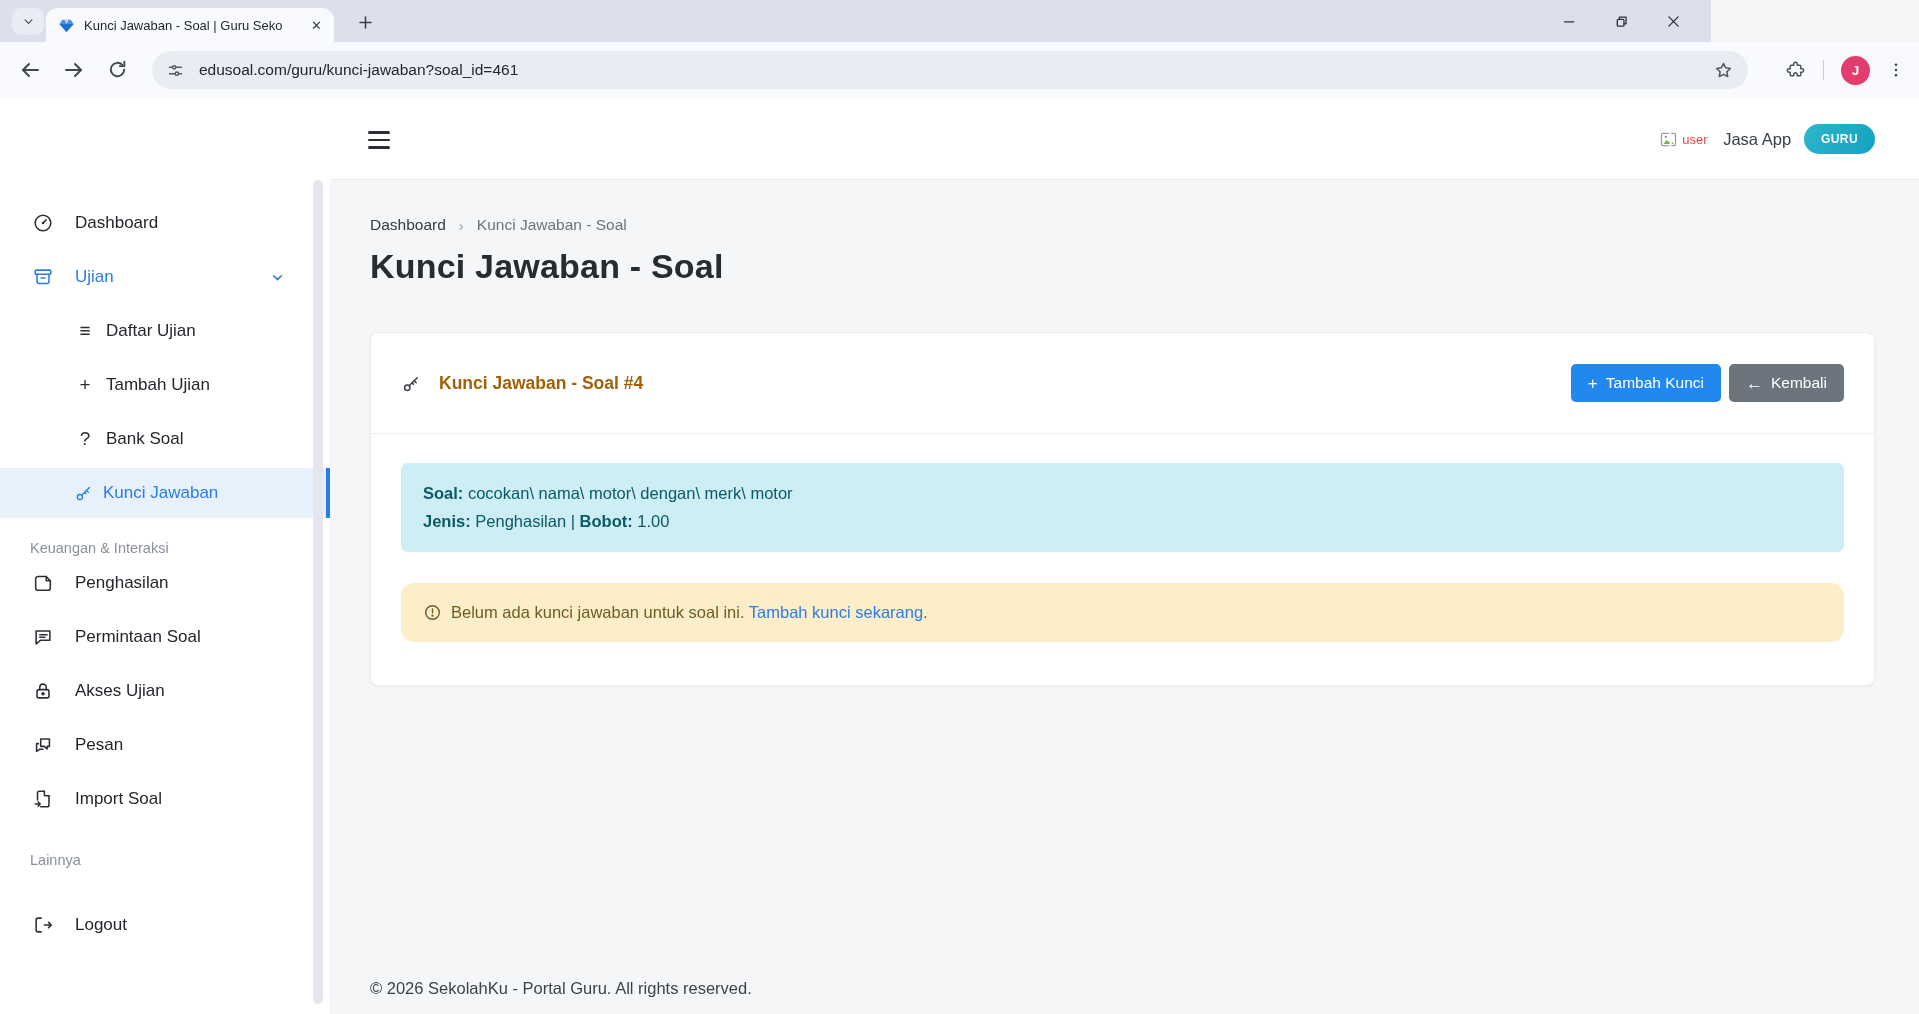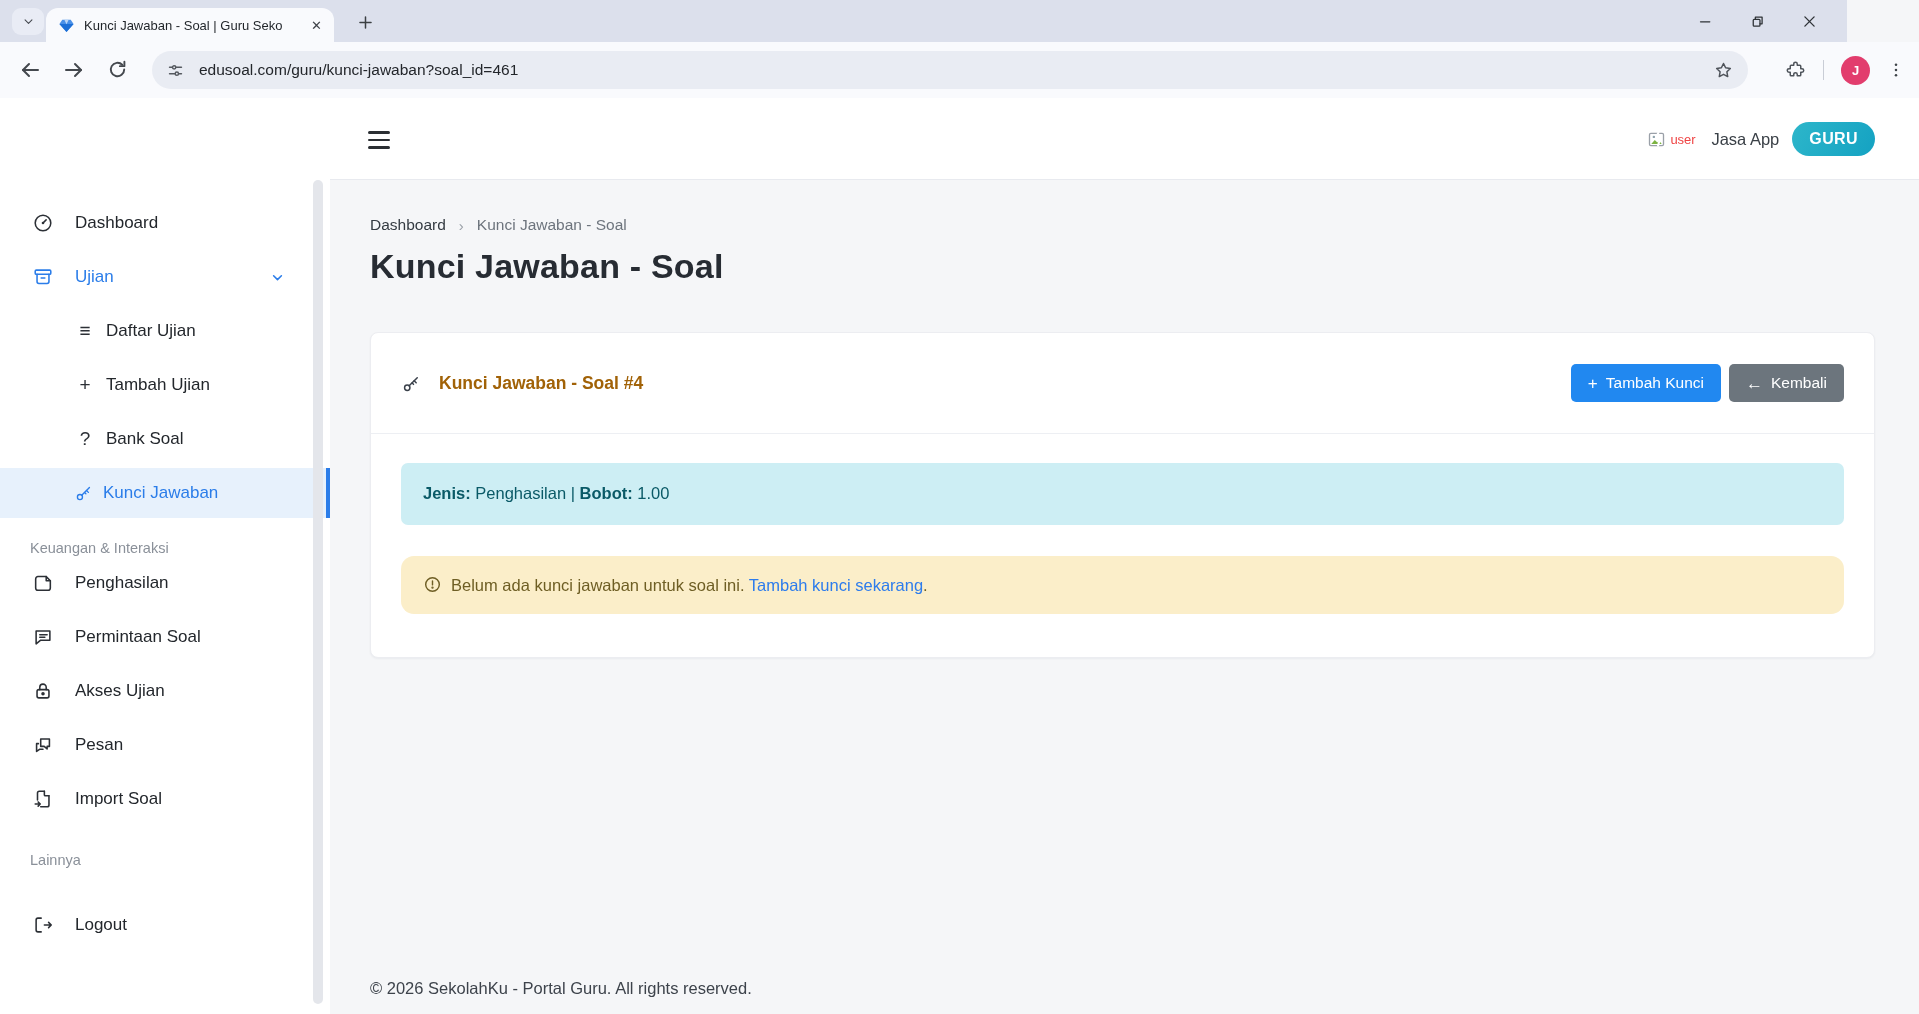--- a/index.html
+++ b/index.html
@@ -1,21 +1,21 @@
 <!DOCTYPE html>
 <html><head>
 <meta charset="utf-8">
 <style>
   html,body{margin:0;padding:0;width:1919px;height:1014px;overflow:hidden;
     font-family:"Liberation Sans",sans-serif;background:#f5f6f8;}
   svg{display:block}
   .ico{stroke:currentColor;fill:none;stroke-width:1.7;stroke-linecap:round;stroke-linejoin:round}
 
   
-  .tabstrip{position:absolute;left:0;top:0;width:1847px;height:42px;background:#dce0ec;}
+  .tabstrip{position:absolute;left:0;top:0;width:1711px;height:42px;background:#dce0ec;}
   .tab-search{position:absolute;left:12px;top:8px;width:32px;height:27px;border-radius:9px;background:#e9ecf5;
     display:flex;align-items:center;justify-content:center;color:#45494f;cursor:pointer}
   .tab{position:absolute;left:46px;top:8px;width:288px;height:34px;background:#f9fafd;border-radius:12px 12px 0 0;
     display:flex;align-items:center;padding:0 8px 0 12px;box-sizing:border-box;cursor:pointer}
   .tab-title{flex:1;font-size:13px;color:#1f2328;white-space:nowrap;overflow:hidden;margin-left:9px;position:relative;height:17px;line-height:17px}
   .tab-title::after{content:"";position:absolute;right:0;top:0;bottom:0;width:26px;
     background:linear-gradient(90deg,rgba(249,250,253,0),#f9fafd 85%)}
   .tab-close{width:19px;height:19px;border-radius:50%;display:flex;align-items:center;justify-content:center;
     color:#3f4349;font-size:13px;cursor:pointer}
   .newtab{position:absolute;left:352px;top:9px;width:26px;height:26px;display:flex;align-items:center;justify-content:center;color:#3c4043;cursor:pointer}
@@ -32,21 +32,21 @@
   .avatar{width:29px;height:29px;border-radius:50%;background:#e23d6d;color:#fff;font-size:13px;font-weight:700;
     display:flex;align-items:center;justify-content:center;cursor:pointer}
 
   
   .app-header{position:absolute;left:330px;top:98px;width:1589px;height:82px;background:#fff;border-bottom:1px solid #e8eaef;box-sizing:border-box}
   .hamburger{position:absolute;left:38px;top:33px;width:22px;height:18px;display:flex;flex-direction:column;justify-content:space-between;cursor:pointer}
   .hamburger span{display:block;height:2.6px;background:#2b2f33;border-radius:2px}
   .header-right{position:absolute;right:44px;top:0;height:82px;display:flex;align-items:center;gap:13px}
   .broken-avatar{width:52px;height:34px;overflow:hidden;display:flex;align-items:center;gap:3px;color:#ef4444;font-size:13px;white-space:nowrap}
   .app-name{font-size:16.5px;color:#3a4047}
-  .role-badge{background:linear-gradient(120deg,#2db6ca,#14a2c2);color:#fff;font-weight:700;font-size:16px;
+  .role-badge{background:linear-gradient(120deg,#2db6ca,#14a2c2);color:#fff;font-weight:700;font-size:12px;
     letter-spacing:.4px;padding:8px 17px;border-radius:18px}
 
   
   .sidebar{position:absolute;left:0;top:98px;width:330px;height:916px;background:#fff;box-sizing:border-box;padding-top:100px;overflow:hidden}
   .side-thumb{position:absolute;right:5px;top:82px;width:10px;height:824px;border-radius:6px;background:#e4e6eb}
   .side-item{height:50px;margin-bottom:4px;display:flex;align-items:center;padding:0 44px 0 32px;gap:21px;
     font-size:17px;color:#23272c;cursor:pointer}
   .side-item .ic{width:22px;height:22px;color:#2c3036;flex:none}
   .side-item.blue,.side-item.blue .ic{color:#2b7de9}
   .side-item .chev{margin-left:auto;width:17px;height:17px;color:#2b7de9}
@@ -318,20 +318,24 @@
         <button class="btn btn-secondary">
           <span class="sym">←</span>
           <span>Kembali</span>
         </button>
       </div>
     </div>
     <div class="divider"></div>
     <div class="card-body">
       <div class="alert-info">
         <div>
+          <b>Soal:</b>
+          <span>cocokan\ nama\ motor\ dengan\ merk\ motor</span>
+        </div>
+        <div>
           <b>Jenis:</b>
           <span>Penghasilan</span>
           <span>|</span>
           <b>Bobot:</b>
           <span>1.00</span>
         </div>
       </div>
       <div class="alert-warning">
         <svg class="ico wic" width="19" height="19" viewBox="0 0 24 24" style="stroke-width:1.8">
             <circle cx="12" cy="12" r="8.6"></circle>

